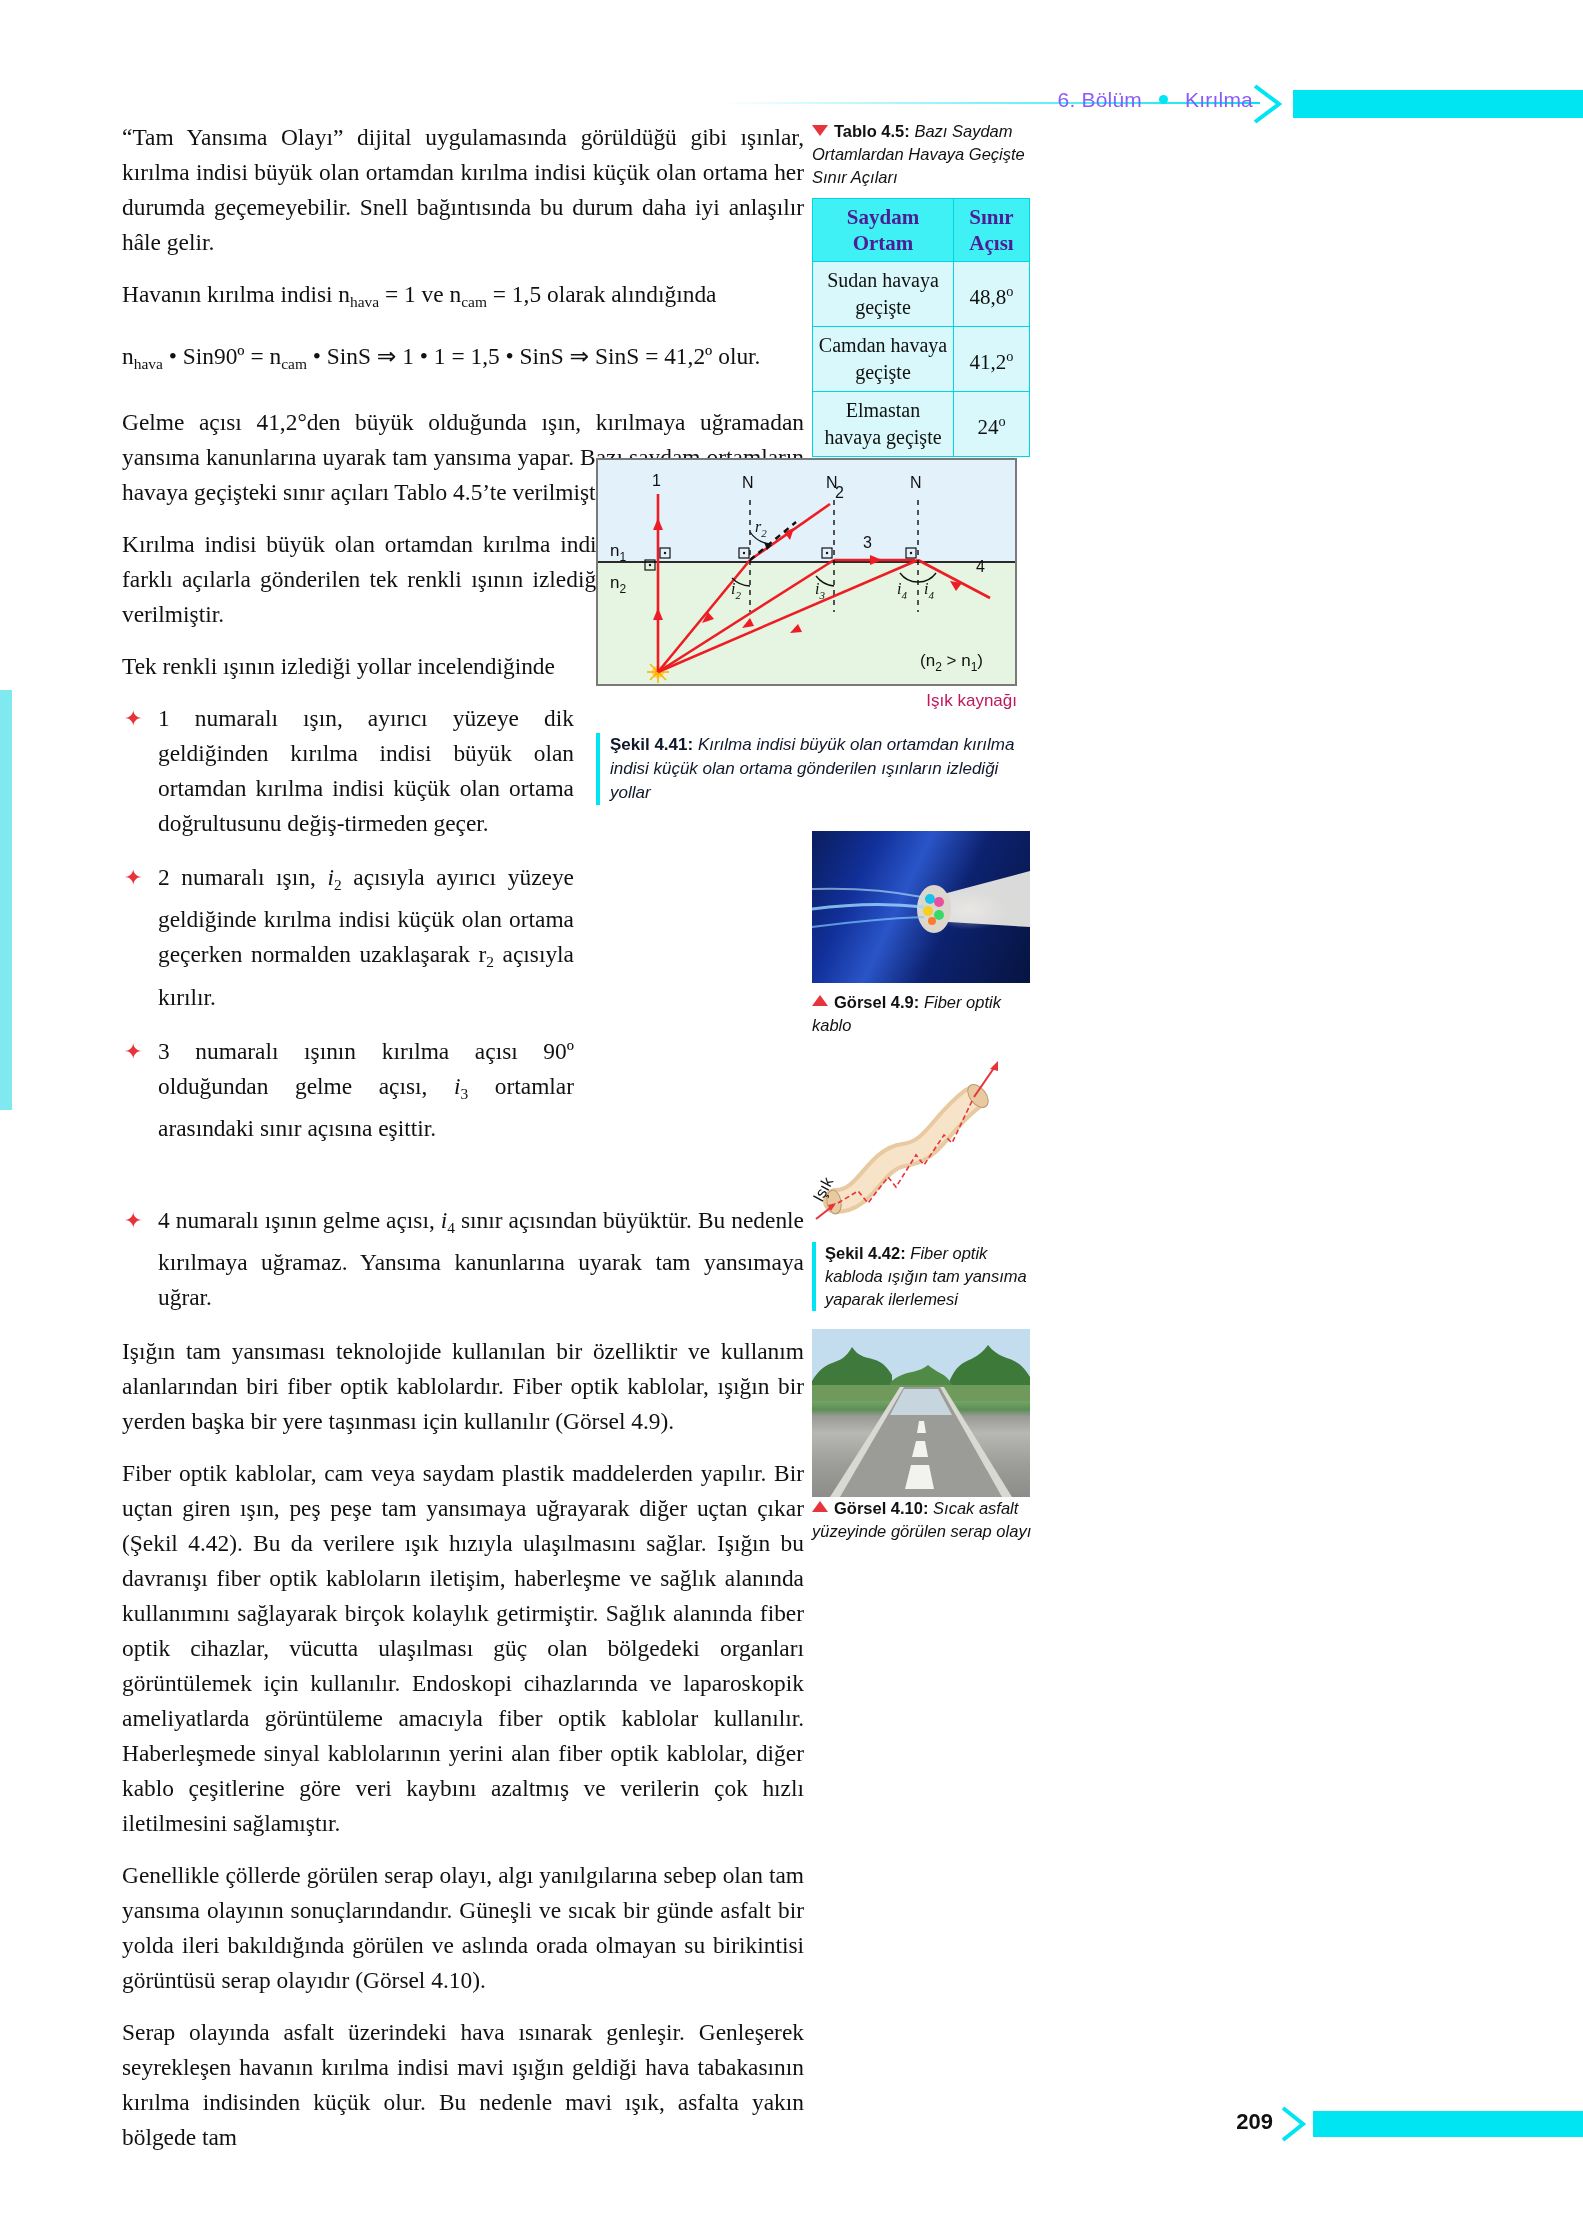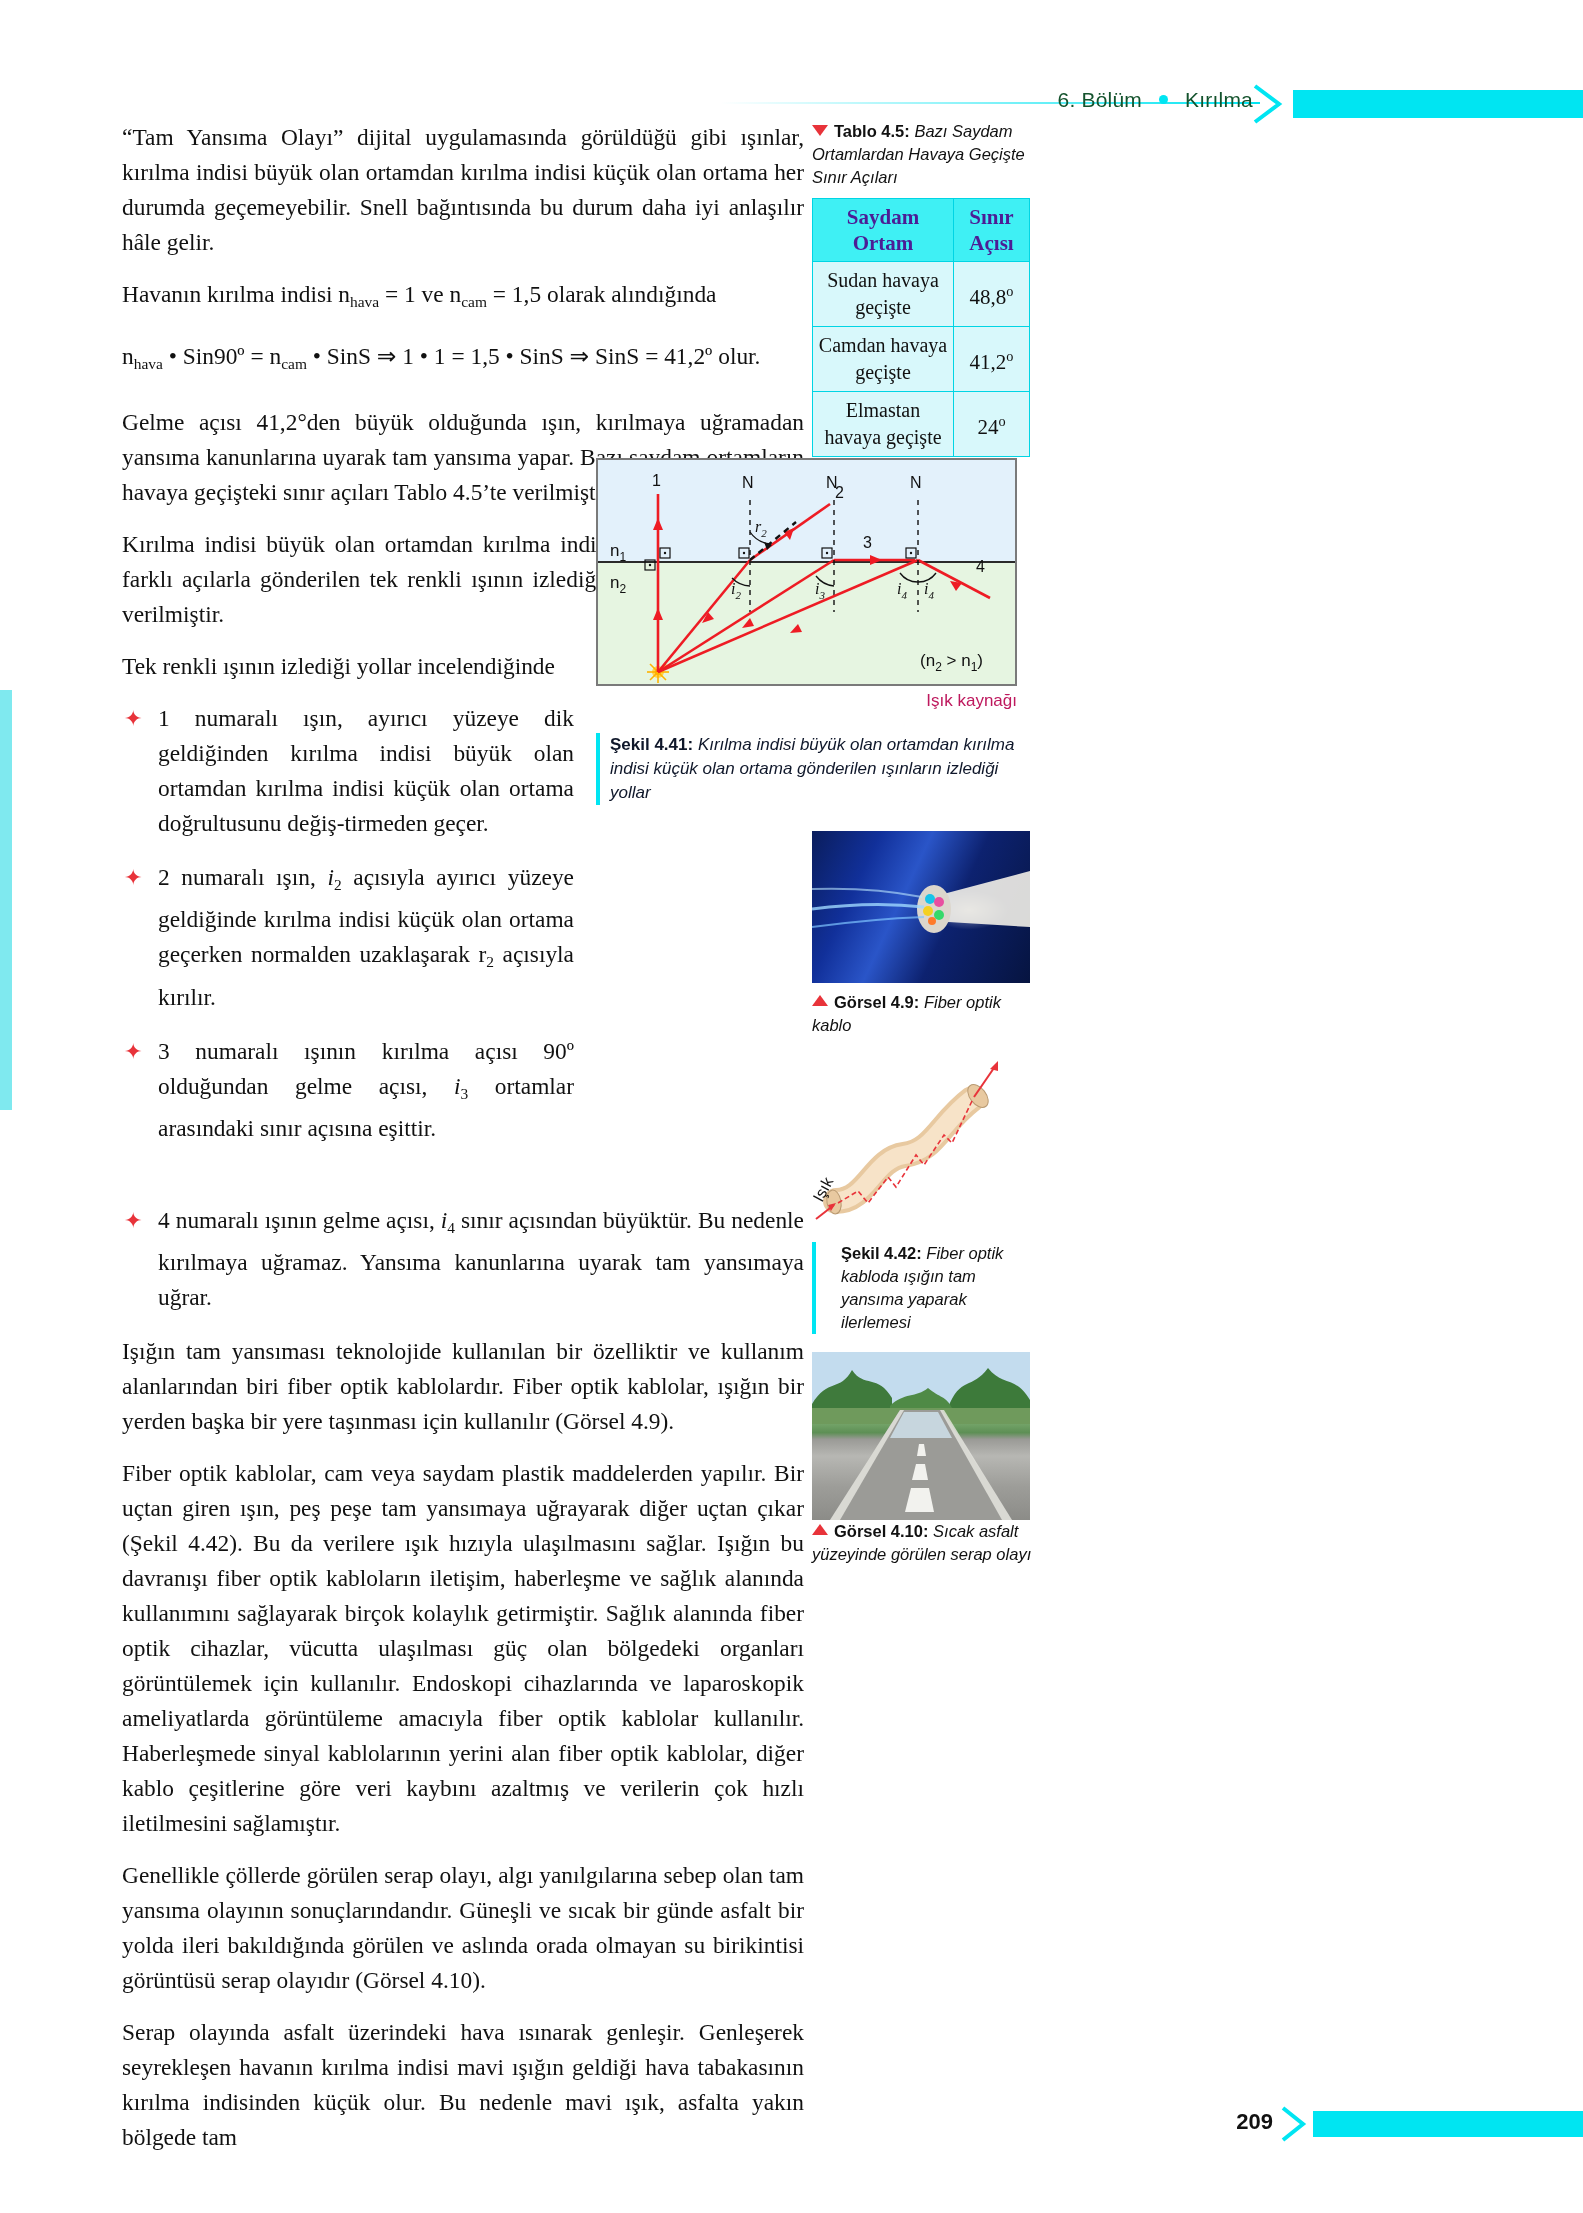--- a/index.html
+++ b/index.html
@@ -22,21 +22,21 @@
   .header{
     position:absolute; left:0; top:40px; width:1583px; height:70px;
   }
   .header-line{
     position:absolute; left:720px; top:62px; width:540px; height:2px;
     background:linear-gradient(to right, rgba(0,230,240,0), #00e5f2);
   }
   .header-text{
     position:absolute; right:330px; top:48px;
     font-family:"Liberation Sans", sans-serif;
-    font-size:21px; color:#14532d; letter-spacing:.2px;
+    font-size:21px; color:#8b5cf6; letter-spacing:.2px;
     white-space:nowrap;
     margin-left:32px;
   }
   .header-dot{
     display:inline-block; width:9px; height:9px; border-radius:50%;
     background:#00e5f2; margin:0 11px 3px 11px; vertical-align:middle;
   }
   .header-chev{
     position:absolute; right:290px; top:40px; width:40px; height:48px;
   }
@@ -190,21 +190,21 @@
     background:
       linear-gradient(to bottom,#bcd9ee 0%,#cfe4f2 24%,#a8c79c 30%,#7fae72 40%,#5d8f55 48%,#9a9a96 52%,#b7b7b3 62%,#9d9d99 80%,#8c8c88 100%);
   }
 
   .ph-fig42{
     height:185px;
     background:#ffffff;
   }
   .fig42-cap{
     border-left:4px solid #00e5f2;
-    padding-left:25px;
+    padding-left:9px;
     margin-top:6px;
     font-family:"Liberation Sans", sans-serif;
     font-size:16.5px; line-height:23px; font-style:italic; color:#111;
   }
   .fig42-cap b{ font-style:normal; font-weight:bold; }
 
   
   .footer{
     position:absolute; right:0; bottom:68px; width:400px; height:40px;
   }

